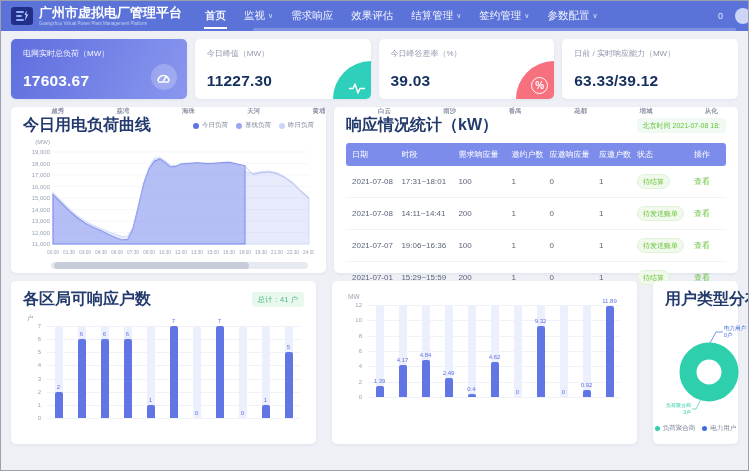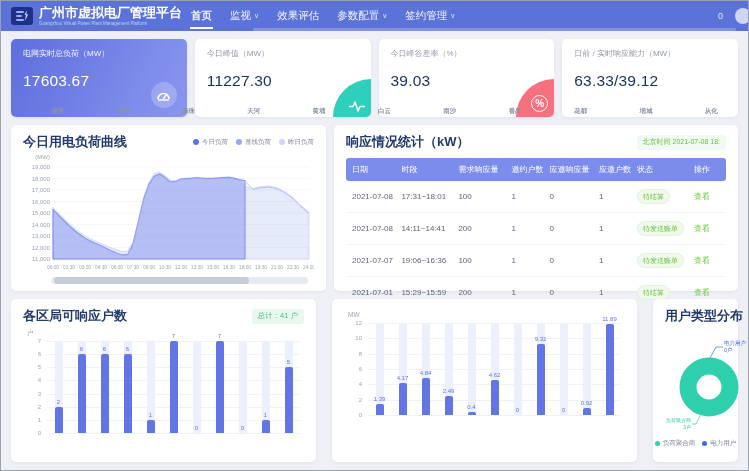--- a/index.html
+++ b/index.html
@@ -3,50 +3,50 @@
 <meta charset="utf-8">
 <style>
   html,body{margin:0;padding:0;background:#fff;}
   #app{width:749px;height:471px;border:1px solid #9aa0ac;box-sizing:border-box;
        background:#eef0f6;overflow:hidden;position:relative;
        font-family:"Liberation Sans","DejaVu Sans",sans-serif;}
   
   .navbar{height:30px;background:#5b73d9;display:flex;align-items:center;padding:0 10px;position:relative;}
   .nav-strip{position:absolute;left:252px;right:12px;bottom:0;height:3px;background:rgba(255,255,255,.22);border-radius:2px;}
   .logo-box{width:22px;height:18px;background:#222f86;border-radius:3px;display:flex;align-items:center;justify-content:center;margin-right:6px;flex:none;cursor:pointer;}
-  .title-wrap{}
+  .title-wrap{margin-right:14px;}
   .app-title{color:#fff;font-weight:bold;font-size:13px;line-height:1;white-space:nowrap;}
   .app-sub{color:rgba(255,255,255,.6);font-size:4.5px;margin-top:2px;white-space:nowrap;}
   .nav-items{display:flex;align-items:center;height:30px;}
   .nav-item{color:rgba(255,255,255,.92);font-size:10.5px;padding:0 9px;height:30px;display:flex;align-items:center;cursor:pointer;position:relative;white-space:nowrap;}
   .nav-item.active{font-weight:bold;}
   .nav-item.active:after{content:"";position:absolute;left:8px;right:8px;bottom:2px;height:2px;background:#fff;}
   .caret{font-size:7px;margin-left:3px;opacity:.85;}
   .nav-right{margin-left:auto;display:flex;align-items:center;gap:12px;}
   .notif{color:rgba(255,255,255,.85);font-size:9px;cursor:pointer;}
   .avatar{width:16px;height:16px;border-radius:50%;background:#cdd6f7;margin-right:-13px;cursor:pointer;}
   
   main{padding:8px 10px;}
-  .kpi-row{display:flex;gap:8px;height:78px;margin-bottom:8px;}
+  .kpi-row{display:flex;gap:8px;height:60px;margin-bottom:8px;}
   .kpi-card{flex:1;background:#fff;border-radius:5px;position:relative;overflow:hidden;padding:9px 12px;box-sizing:border-box;box-shadow:0 1px 3px rgba(30,50,120,.07);}
   .kpi-hi{background:linear-gradient(115deg,#5e6ede 0%,#8a97ef 100%);}
   .kpi-label{font-size:8px;color:#8f98ab;white-space:nowrap;}
   .kpi-hi .kpi-label{color:rgba(255,255,255,.92);}
-  .kpi-value{font-size:15.5px;font-weight:normal;color:#15305e;margin-top:13px;letter-spacing:.2px;white-space:nowrap;}
+  .kpi-value{font-size:15.5px;font-weight:bold;color:#15305e;margin-top:13px;letter-spacing:.2px;white-space:nowrap;}
   .kpi-hi .kpi-value{color:#fff;}
   .kpi-quarter{position:absolute;right:0;bottom:0;width:38px;height:38px;border-top-left-radius:100%;display:flex;align-items:flex-end;justify-content:flex-end;padding:0 6px 5px 0;box-sizing:border-box;}
   .kpi-circ{position:absolute;right:10px;bottom:9px;width:26px;height:26px;border-radius:50%;background:rgba(255,255,255,.22);display:flex;align-items:center;justify-content:center;}
   .pct-glyph{color:#fff;font-size:10px;font-weight:bold;border:1.4px solid #fff;border-radius:50%;width:15px;height:15px;display:flex;align-items:center;justify-content:center;}
   
   .mid-row{display:flex;gap:8px;height:166px;margin-bottom:8px;}
   .panel{background:#fff;border-radius:5px;box-shadow:0 1px 3px rgba(30,50,120,.07);padding:8px 12px;box-sizing:border-box;}
   .load-panel{width:315px;flex:none;}
   .table-panel{flex:1;min-width:0;}
   .panel-head{display:flex;align-items:center;justify-content:space-between;}
-  .panel-title{font-size:13px;font-weight:bold;color:#233a6d;white-space:nowrap;}
+  .panel-title{font-size:16px;font-weight:bold;color:#233a6d;white-space:nowrap;}
   .legend{display:flex;gap:8px;align-items:center;}
   .legend-item{display:flex;align-items:center;gap:3px;font-size:6.5px;color:#7d8698;cursor:pointer;white-space:nowrap;}
   .dot{width:6px;height:6px;border-radius:50%;flex:none;}
   .slider{height:7px;margin:2px 6px 0 28px;background:#e7eaf1;border-radius:4px;position:relative;cursor:pointer;}
   .slider-win{position:absolute;left:1%;top:0;height:100%;width:76%;background:#c7ccd9;border-radius:4px;}
   
   .time-badge{background:#f0faf2;color:#67c23a;font-size:7px;padding:2.5px 6px;border-radius:3px;white-space:nowrap;max-width:100px;overflow:hidden;}
   table{width:100%;border-collapse:collapse;table-layout:fixed;margin-top:7px;}
   thead th{background:#7c8cea;color:#fff;font-size:8px;font-weight:normal;text-align:left;padding:6px 6px;white-space:nowrap;overflow:hidden;}
   thead th:first-child{border-radius:3px 0 0 3px;}
@@ -94,28 +94,35 @@
     </div>
     <div class="nav-items" id="nav-items">
         <div class="nav-item active">
           <span>首页</span>
         </div>
         <div class="nav-item">
           <span>监视</span>
           <span class="caret">∨</span>
         </div>
         <div class="nav-item">
+          <span>需求响应</span>
+        </div>
+        <div class="nav-item">
           <span>效果评估</span>
+        </div>
+        <div class="nav-item">
+          <span>结算管理</span>
+          <span class="caret">∨</span>
+        </div>
+        <div class="nav-item">
+          <span>签约管理</span>
+          <span class="caret">∨</span>
         </div>
         <div class="nav-item">
           <span>参数配置</span>
-          <span class="caret">∨</span>
-        </div>
-        <div class="nav-item">
-          <span>签约管理</span>
           <span class="caret">∨</span>
         </div>
       </div>
     <div class="nav-right">
       <span class="notif">0</span>
       <span class="avatar"></span>
     </div>
     <div class="nav-strip"></div>
   </div>
 

